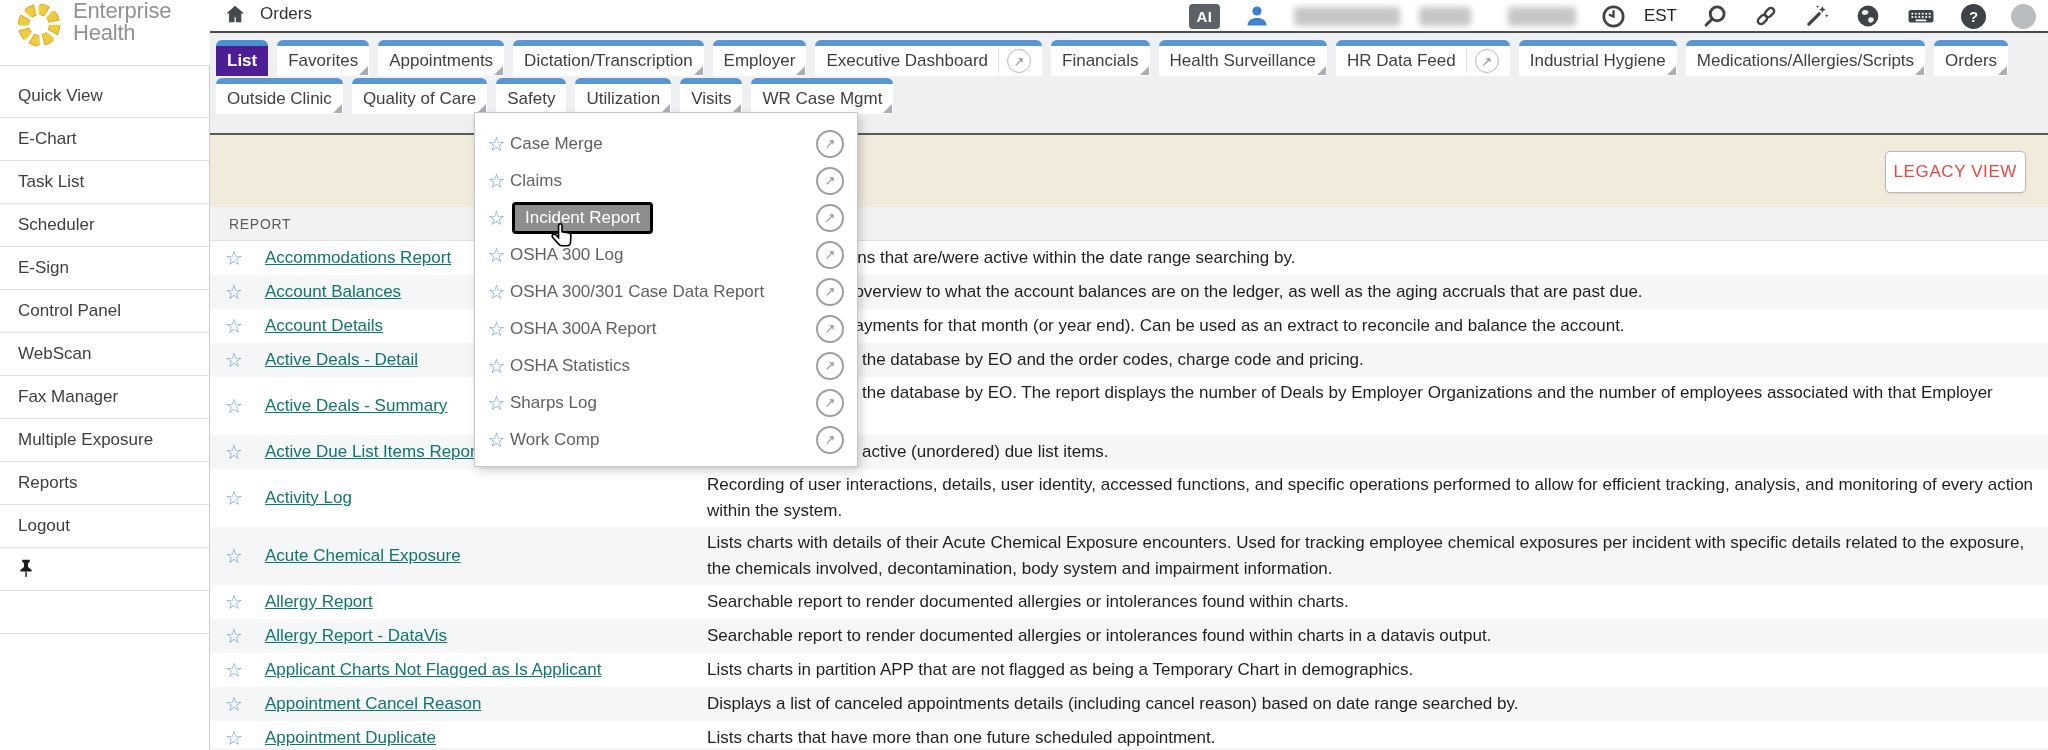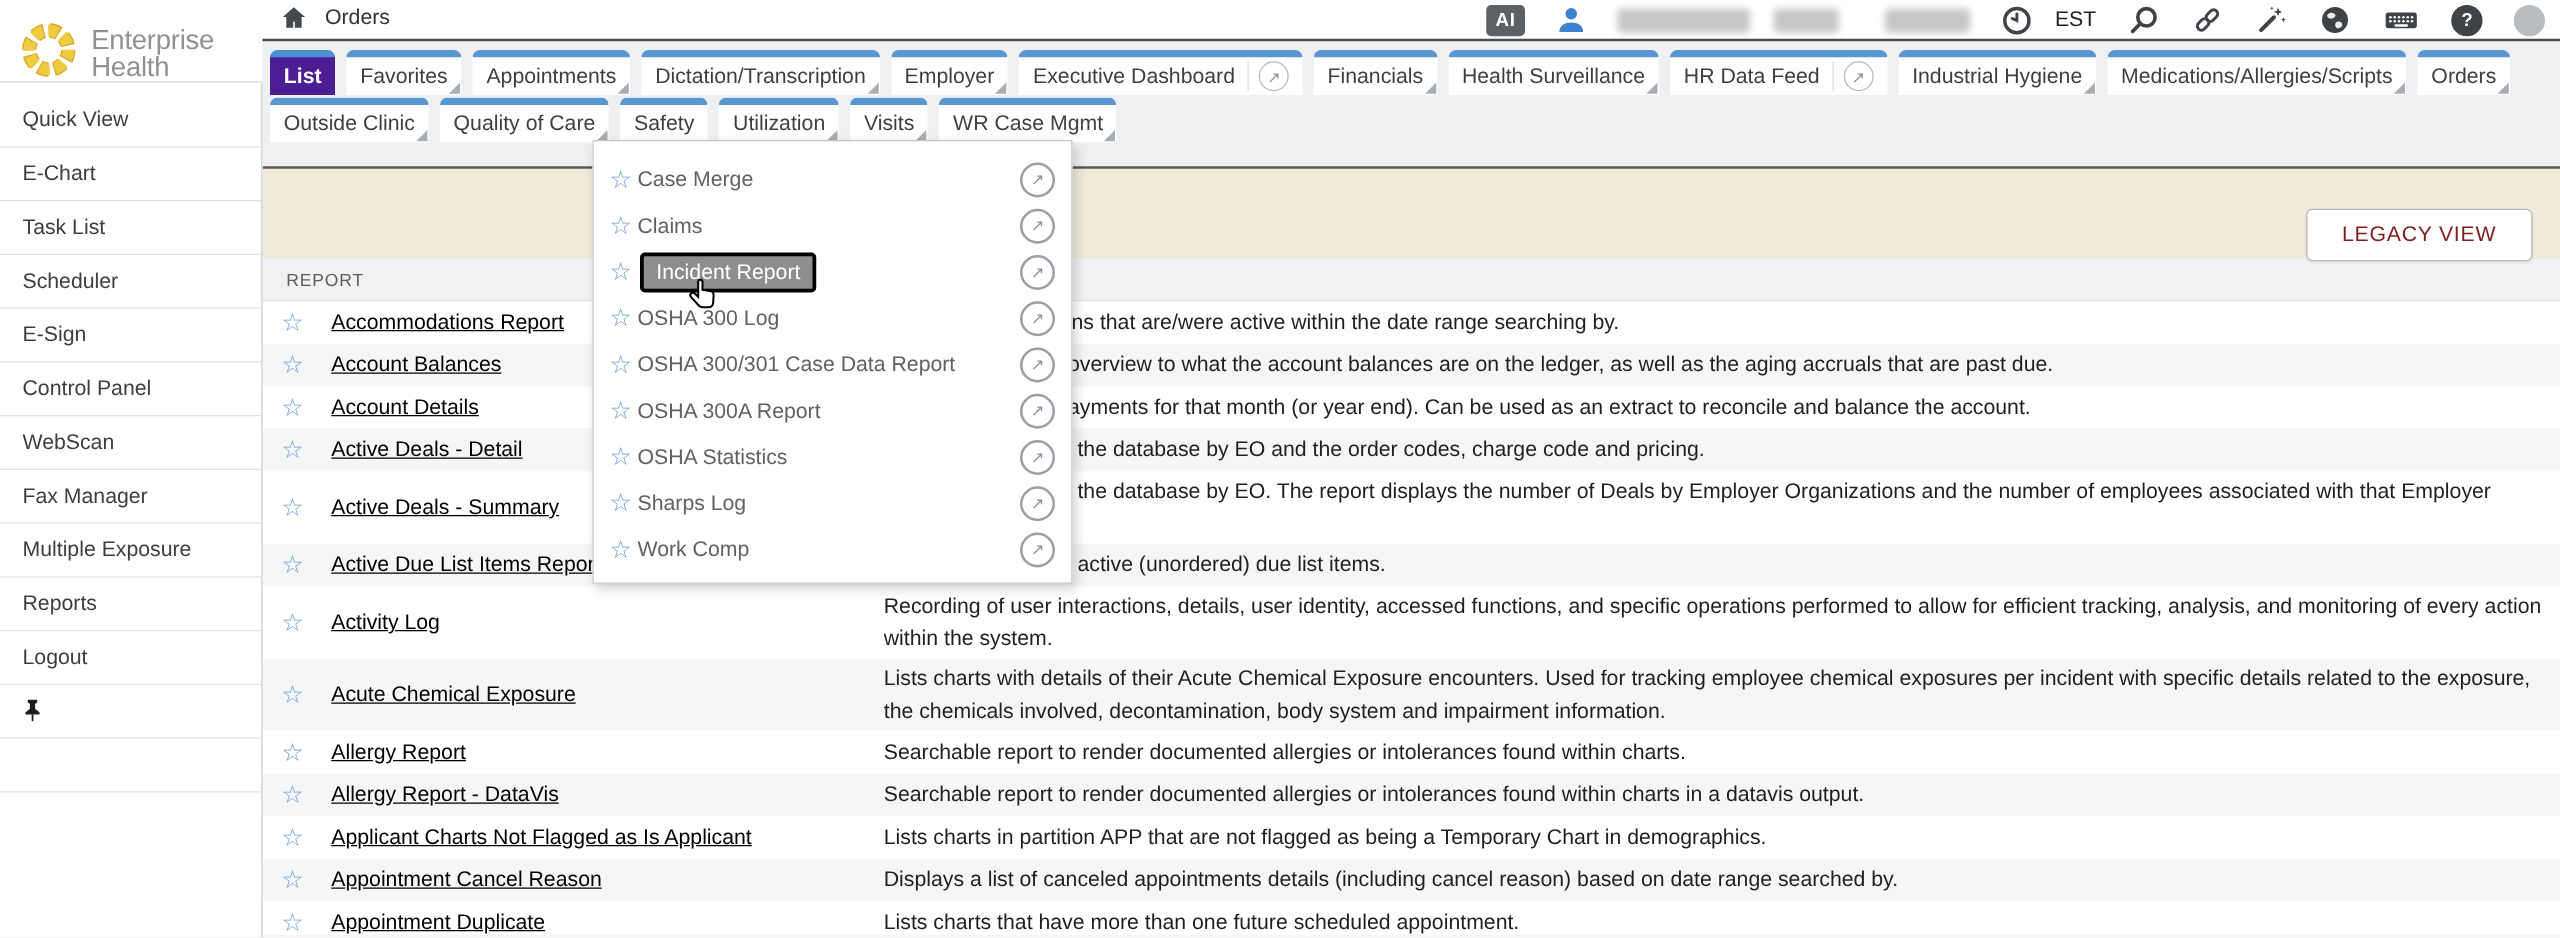--- a/index.html
+++ b/index.html
@@ -14,21 +14,21 @@
   .aibadge{width:31px;height:25px;border-radius:4px;background:#5c6165;color:#fff;font-weight:bold;
            font-size:15px;display:flex;align-items:center;justify-content:center;letter-spacing:.5px;}
   .blur{height:19px;border-radius:3px;background:#c6c6c6;filter:blur(3px);}
   .b1{width:106px;} .b2{width:52px;margin-left:-6px;} .b3{width:68px;margin-left:12px;}
   .est{font-size:17px;color:#222;margin-left:-7px;}
   .helpdot{width:25px;height:25px;border-radius:50%;background:#3f4347;color:#fff;font-weight:bold;
            font-size:15px;display:flex;align-items:center;justify-content:center;}
   .avatar{width:25px;height:25px;border-radius:50%;background:#b9bdc0;}
   
   .logo{position:absolute;left:0;top:0;width:210px;height:66px;background:#fff;z-index:12;
-        border-bottom:1px solid #d9d9d9;display:flex;align-items:flex-end;padding-left:14px;box-sizing:border-box;}
+        border-bottom:1px solid #d9d9d9;display:flex;align-items:flex-start;padding-left:14px;box-sizing:border-box;}
   .logotxt{margin-left:9px;font-size:22px;line-height:22px;color:#8f9193;letter-spacing:-.2px;}
   .sidebar{position:absolute;left:0;top:66px;width:210px;bottom:0;background:#fff;border-right:1px solid #ccc;
            z-index:11;padding-top:9px;box-sizing:border-box;}
   .sitem{height:42px;border-bottom:1px solid #e2e2e2;display:flex;align-items:center;padding-left:18px;
          font-size:17px;color:#3e3e3e;cursor:pointer;}
   .sitem.pinrow{padding-left:16px;}
   
   .tabzone{position:absolute;left:210px;top:33px;right:0;height:100px;background:#eef0f2;z-index:4;}
   .tabs{position:absolute;display:flex;gap:9px;z-index:8;}
   .tabs.r1{left:216px;top:40px;} .tabs.r2{left:216px;top:78px;}
@@ -39,31 +39,31 @@
              border-width:0 0 9px 9px;border-color:transparent transparent #a9aeb4 transparent;}
   .tab.active{background:#4c1d95;border-top-color:#4a90d2;color:#fff;font-weight:bold;}
   .tab .sep,.tab .extic{display:none;}
   .tab.ext .sep{display:inline-block;width:1px;height:24px;background:#dcdfe2;margin-left:10px;}
   .tab.ext .extic{display:inline-flex;align-items:center;justify-content:center;width:22px;height:22px;
                   border:1px solid #b4bac0;border-radius:50%;margin-left:8px;color:#8d9298;font-size:13px;}
   .tab.open{z-index:40;}
   .line2{position:absolute;left:210px;top:133px;right:0;height:2px;background:#5a5a5a;z-index:5;}
   
   .band{position:absolute;left:210px;top:135px;right:0;height:72px;background:#f0ebdb;z-index:3;}
-  .legacy{position:absolute;right:22px;top:32px;height:40px;padding:0 28px;border:1px solid #b8b8b8;
-          border-radius:5px;background:#fff;color:#7f1d1d;font-size:17px;letter-spacing:.6px;
+  .legacy{position:absolute;right:22px;top:16px;height:40px;padding:0 8px;border:1px solid #b8b8b8;
+          border-radius:5px;background:#fff;color:#ef4444;font-size:17px;letter-spacing:.6px;
           display:flex;align-items:center;box-shadow:0 1px 2px rgba(0,0,0,.08);cursor:pointer;}
   
   .grid{position:absolute;left:210px;top:207px;right:0;z-index:2;}
   .ghead{height:33px;background:#f1f2f4;border-bottom:1px solid #e2e2e2;display:flex;align-items:center;
          padding-left:19px;font-size:14px;color:#5c5c5c;letter-spacing:.7px;}
   .row{display:flex;align-items:center;min-height:34px;background:#fff;}
   .row.alt{background:#f5f6f8;}
   .rname{flex:0 0 497px;box-sizing:border-box;position:relative;padding:3px 8px 3px 55px;font-size:17px;}
-  .rname a{color:#000000;text-decoration:underline;cursor:pointer;}
+  .rname a{color:#0f766e;text-decoration:underline;cursor:pointer;}
   .rstar{position:absolute;left:15px;top:50%;transform:translateY(-50%);font-size:20px;color:#6f9fd8;cursor:pointer;}
   .rdesc{flex:1;font-size:17px;color:#1f1f1f;line-height:26px;padding:3px 12px 3px 0;}
   .bstrip{position:absolute;left:210px;top:748px;right:0;height:2px;background:#f5f6f8;z-index:2;}
   
   .panel{position:absolute;left:474px;top:112px;width:384px;height:355px;background:#fff;
          border:1px solid #c6c6c6;box-shadow:3px 4px 9px rgba(0,0,0,.18);z-index:30;
          padding-top:12px;box-sizing:border-box;}
   .mi{display:flex;align-items:center;height:37px;padding:0 13px 0 9px;font-size:17px;color:#616161;cursor:pointer;}
   .mi .star{font-size:20px;color:#6f9fd8;width:25px;text-align:center;}
   .mi .milabel{margin-left:1px;}

